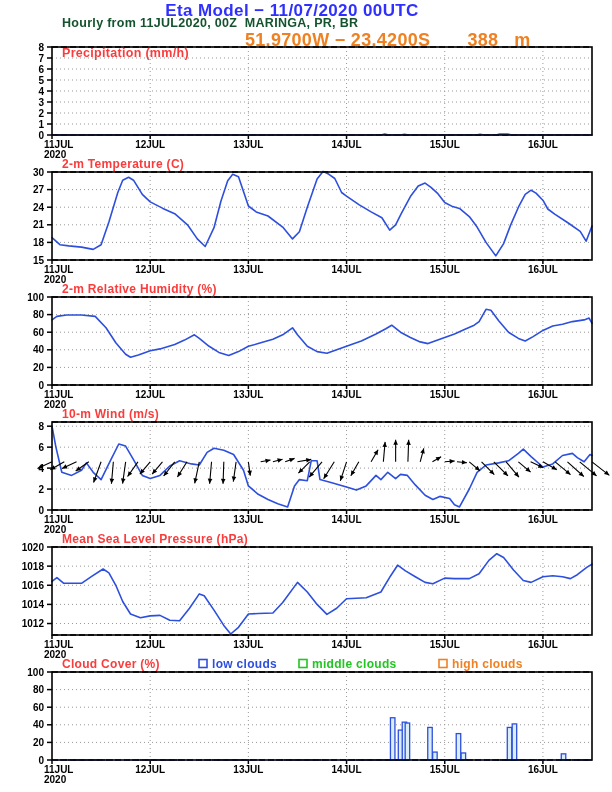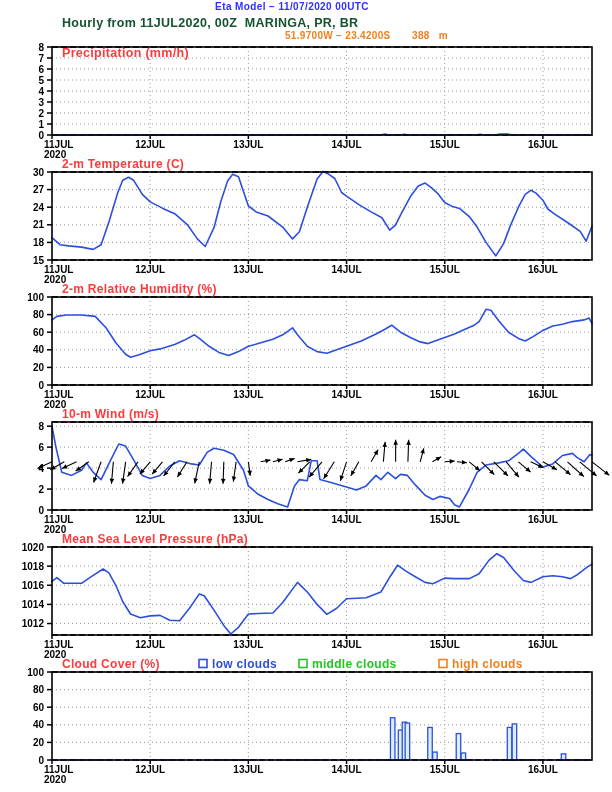--- a/index.html
+++ b/index.html
@@ -1,22 +1,22 @@
 <!DOCTYPE html>
 <html><head>
 <meta charset="utf-8">
 <style>
   html,body{margin:0;padding:0;background:#fff;}
   .page{position:relative;width:612px;height:792px;background:#ffffff;overflow:hidden;
         font-family:"Liberation Sans",sans-serif;}
   .hline{position:absolute;font-weight:bold;white-space:pre;}
-  .t1{top:1px;left:0;width:584px;text-align:center;font-size:10px;letter-spacing:.4px;}
+  .t1{top:1px;left:0;width:584px;text-align:center;font-size:17px;letter-spacing:.4px;}
   .t2{top:16px;left:62px;font-size:12.5px;letter-spacing:.3px;}
   .t3r{top:30px;left:62px;font-size:12.5px;letter-spacing:.3px;margin-top:16px;}
-  .t3o{top:30px;left:245px;font-size:10px;letter-spacing:.3px;margin-left:40px;}
+  .t3o{top:30px;left:245px;font-size:18px;letter-spacing:.3px;}
   svg{position:absolute;left:0;}
   svg text{font-family:"Liberation Sans",sans-serif;font-weight:bold;}
 </style>
 </head>
 <body>
 
 <div class="page">
   <div class="hline t1" style="color: rgb(47, 47, 255);">Eta Model − 11/07/2020 00UTC</div>
   <div class="hline t2" style="color: #14532d;">Hourly from 11JUL2020, 00Z  MARINGA, PR, BR</div>
   <div class="hline t3r" style="color: rgb(250, 60, 60);">Precipitation (mm/h)</div>

